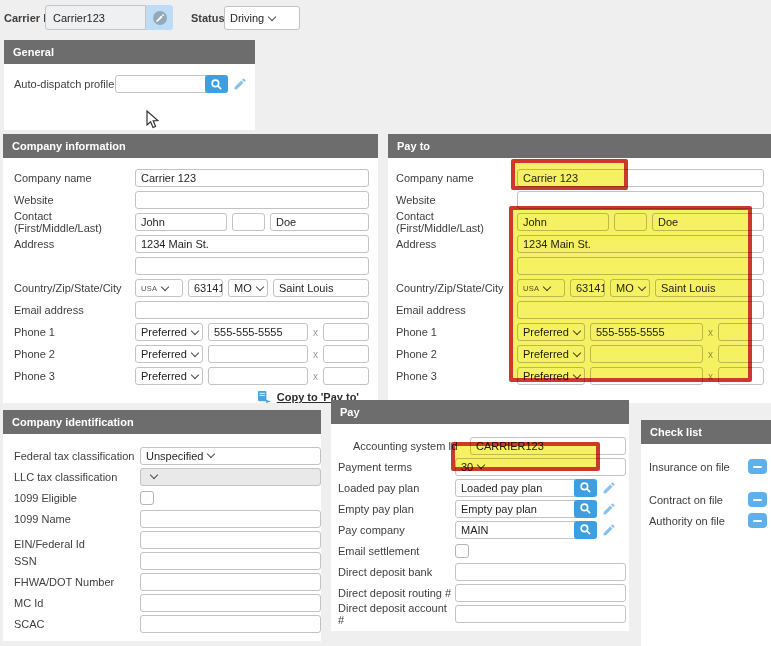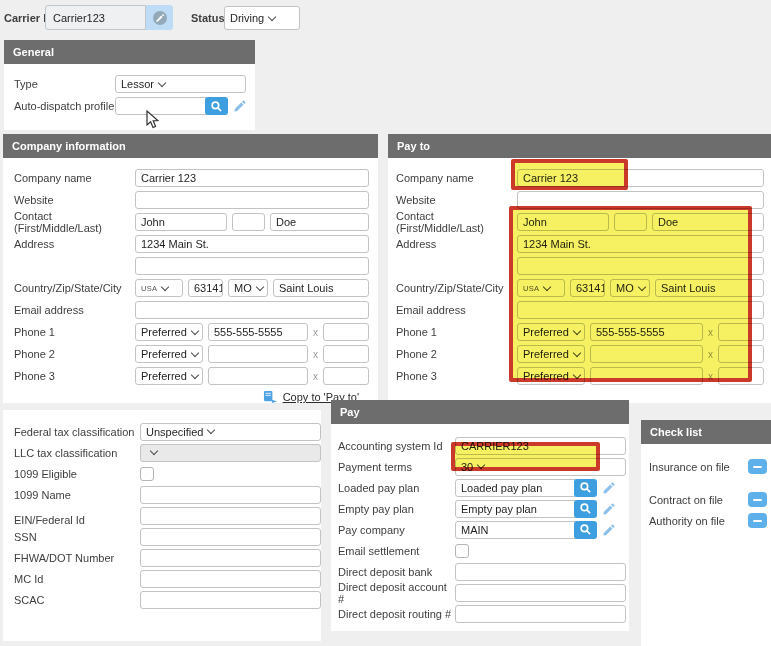--- a/index.html
+++ b/index.html
@@ -37,21 +37,21 @@
   .search-btn { flex:none; width:23px; height:18px; background:#3d9fe0; border-radius:3px;
     display:flex; align-items:center; justify-content:center; margin-left:-2px; }
   .pencil { flex:none; margin-left:5px; display:flex; align-items:center; }
   .checkbox { width:14px; height:14px; border:1px solid #b5b5b5; border-radius:3px; background:#fff; flex:none; }
   .minus-btn { flex:none; width:19px; height:15px; background:#5db0ea; border-radius:4px;
     display:flex; align-items:center; justify-content:center; }
   .minus-bar { width:9px; height:2px; background:#fff; border-radius:1px; }
   .annot { position:absolute; border:4px solid #cb392a; border-radius:2px;
     background:rgba(242,238,60,0.8); mix-blend-mode:multiply; pointer-events:none; z-index:6; }
   .copy-row { display:flex; justify-content:flex-end; align-items:center; height:20px; padding-right:10px; gap:5px; }
-  .copy-link { color:#2b2b2b; font-weight:normal; text-decoration:underline; cursor:pointer; }
+  .copy-link { color:#2b2b2b; font-weight:bold; text-decoration:underline; cursor:pointer; }
   .toplabel { font-weight:bold; color:#3e3e3e; }
   .smalltext { font-size:7.5px; color:#555; letter-spacing:0.3px; }
   #cursor { position:absolute; left:146px; top:110px; z-index:10; pointer-events:none; }
 </style>
 </head>
 <body>
 
 <div class="abs toplabel" style="left:4px; top:12px;">Carrier Id</div>
 <div class="abs" style="left:45px; top:5px; width:128px; height:25px; display:flex;">
   <div style="flex:1; background:#eef0f2; border:1px solid #bfc6cc; border-radius:3px 0 0 3px; display:flex; align-items:center; padding-left:7px; color:#222;">Carrier123</div>
@@ -67,29 +67,20 @@
   <span>Driving</span>
   <i class="chev"></i>
 </div>
 
 <div class="section" style="left:4px; top:40px; width:251px; height:90px;">
   <div class="section-header">
     <span>General</span>
   </div>
   <div class="body" style="padding-left:10px; padding-right:9px;">
     <div class="row">
-      <span class="lbl" style="width:101px;">Type</span>
-      <div class="fields">
-        <div class="dd grow">
-          <span>Lessor</span>
-          <i class="chev"></i>
-        </div>
-      </div>
-    </div>
-    <div class="row">
       <span class="lbl" style="width:101px;">Auto-dispatch profile</span>
       <div class="fields" style="gap:0;">
         <div class="inp" style="width:92px; border-radius:3px 0 0 3px;"></div>
         <div class="search-btn">
           <svg width="13" height="13" viewBox="0 0 24 24">
             <circle cx="10" cy="10" r="6" fill="none" stroke="#fff" stroke-width="3"></circle>
             <line x1="14.5" y1="14.5" x2="20.5" y2="20.5" stroke="#fff" stroke-width="3"></line>
           </svg>
         </div>
         <span class="pencil">
@@ -303,20 +294,23 @@
         </div>
         <div class="inp grow"></div>
         <span class="xsep">x</span>
         <div class="inp" style="width:46px;"></div>
       </div>
     </div>
   </div>
 </div>
 
 <div class="section" style="left:3px; top:410px; width:318px; height:231px;">
+  <div class="section-header">
+    <span>Company identification</span>
+  </div>
   <div class="body" style="padding-left:11px; padding-right:0; padding-top:11px;">
     <div class="row row21">
       <span class="lbl" style="width:126px;">Federal tax classification</span>
       <div class="fields">
         <div class="dd grow">
           <span>Unspecified</span>
           <i class="chev"></i>
         </div>
       </div>
     </div>
@@ -373,21 +367,21 @@
     </div>
   </div>
 </div>
 
 <div class="section" style="left:331px; top:400px; width:298px; height:231px;">
   <div class="section-header">
     <span>Pay</span>
   </div>
   <div class="body" style="padding-left:7px; padding-right:3px; padding-top:11px;">
     <div class="row row21">
-      <span class="lbl" style="width:117px;">Accounting system Id</span>
+      <span class="lbl" style="width:117px;margin-left:15px;">Accounting system Id</span>
       <div class="fields">
           <div class="inp grow">CARRIER123</div>
         </div>
     </div>
     <div class="row row21">
       <span class="lbl" style="width:117px;">Payment terms</span>
       <div class="fields">
         <div class="dd grow">
           <span>30</span>
           <i class="chev"></i>
@@ -451,27 +445,27 @@
           <div class="checkbox"></div>
         </div>
     </div>
     <div class="row row21">
       <span class="lbl" style="width:117px;">Direct deposit bank</span>
       <div class="fields">
           <div class="inp grow"></div>
         </div>
     </div>
     <div class="row row21">
+      <span class="lbl" style="width:117px;">Direct deposit routing #</span>
+      <div class="fields">
+          <div class="inp grow"></div>
+        </div>
+    </div>
+    <div class="row row21">
       <span class="lbl" style="width:117px;">Direct deposit account #</span>
-      <div class="fields">
-          <div class="inp grow"></div>
-        </div>
-    </div>
-    <div class="row row21">
-      <span class="lbl" style="width:117px;">Direct deposit routing #</span>
       <div class="fields">
           <div class="inp grow"></div>
         </div>
     </div>
   </div>
 </div>
 
 <div class="section" style="left:641px; top:420px; width:134px; height:231px;">
   <div class="section-header">
     <span>Check list</span>

